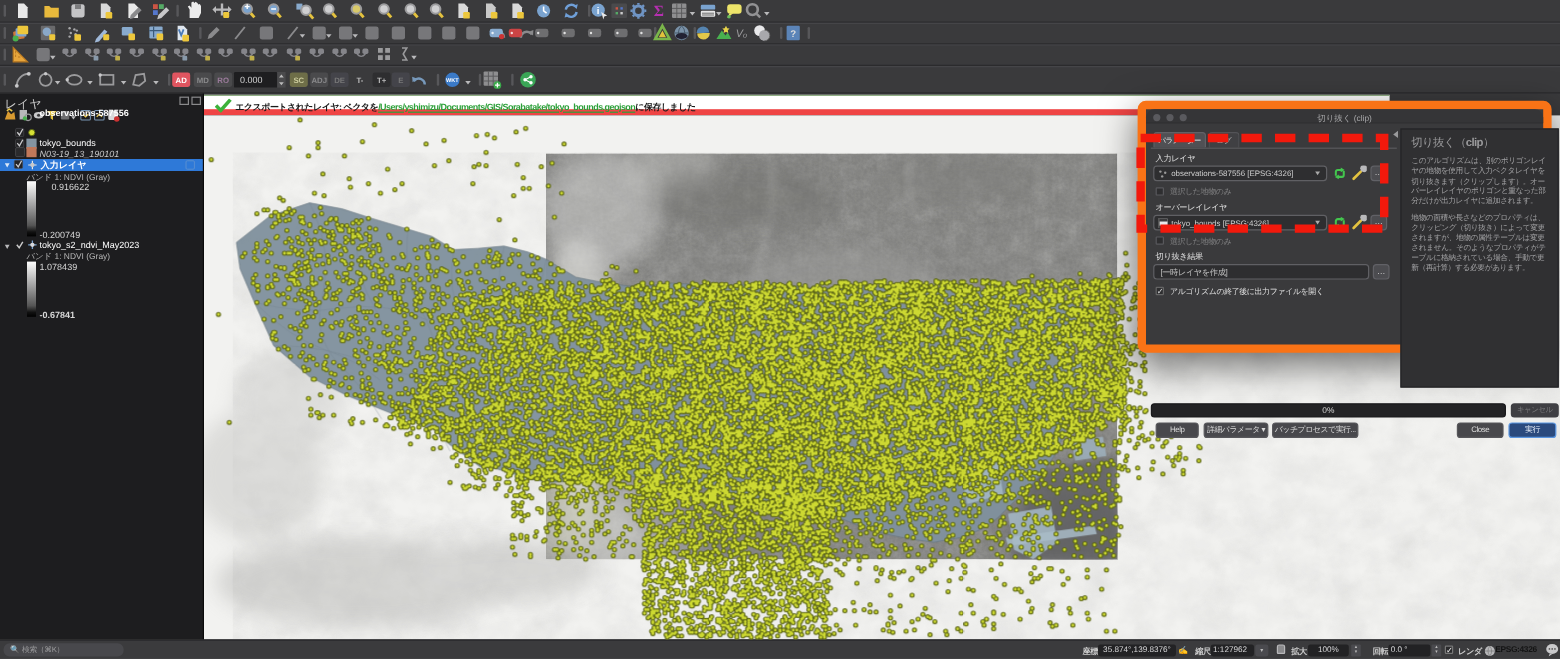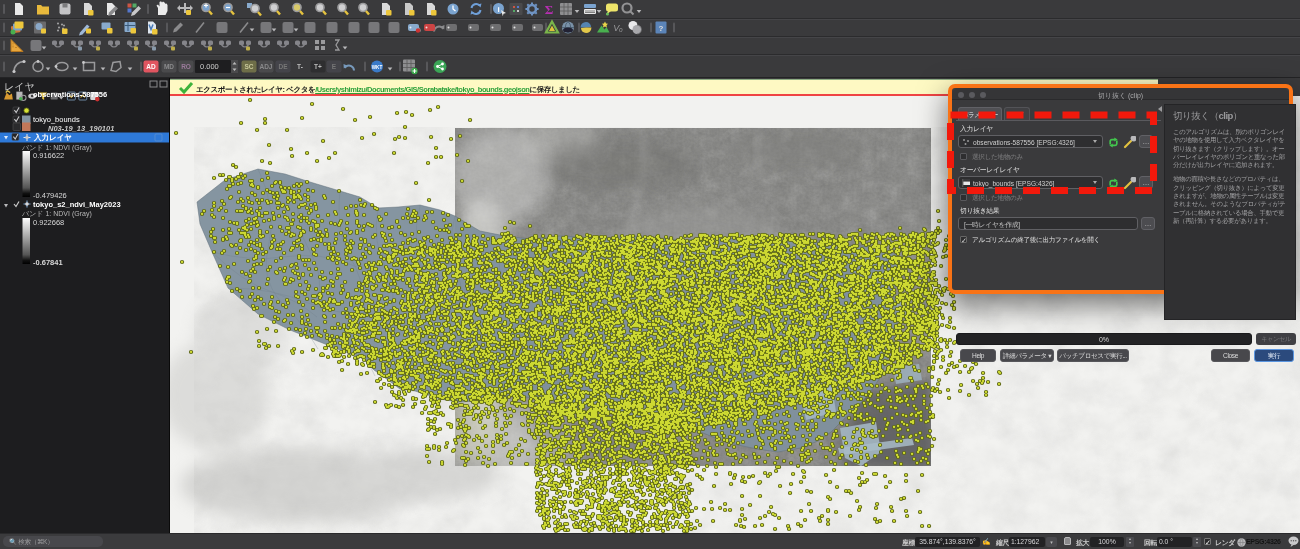--- a/index.html
+++ b/index.html
@@ -342,31 +342,31 @@
         <path d="M4 126 l4 0 -2 3.5 z" fill="#b8b8ba"></path>
         <path d="M14 126 l2 2.5 3-5" stroke="#ccc" stroke-width="1.2" fill="none"></path>
         <g stroke="#7aa3cf" stroke-width="1.1">
           <path d="M27 122.5 v7 M23.5 126 h7"></path>
         </g>
         <circle cx="27" cy="126" r="1.8" fill="#d8d8da"></circle>
         <rect x="22.5" y="140" width="7.5" height="46" fill="url(#gw)"></rect>
       </svg>
       <div style="position:absolute;left:33px;top:12px;font-size:7.5px;color:#ffffff;font-weight:700;white-space:nowrap">observations-587556</div>
       <div style="position:absolute;left:33px;top:37px;font-size:7.5px;color:#ffffff;font-weight:400;white-space:nowrap">tokyo_bounds</div>
-      <div style="position:absolute;left:48px;top:45.5px;font-size:7.5px;color:#c8c8c8;font-weight:700;white-space:nowrap;font-style:italic">N03-19_13_190101</div>
+      <div style="position:absolute;left:33px;top:45.5px;font-size:7.5px;color:#c8c8c8;font-weight:400;white-space:nowrap;font-style:italic">N03-19_13_190101</div>
       <div style="position:absolute;left:34px;top:54.5px;font-size:7.5px;color:#fff;font-weight:700;white-space:nowrap">入力レイヤ</div>
       <div style="position:absolute;left:22px;top:64.5px;font-size:7px;color:#b8b8b8;font-weight:400;white-space:nowrap">バンド 1: NDVI (Gray)</div>
-      <div style="position:absolute;left:33px;top:72.5px;font-size:7.5px;color:#d8d8d8;font-weight:400;white-space:nowrap">0.916622</div>
-      <div style="position:absolute;left:33px;top:113px;font-size:7.5px;color:#d8d8d8;font-weight:400;white-space:nowrap">-0.479426</div>
-      <div style="position:absolute;left:33px;top:121.5px;font-size:7.5px;color:#fff;font-weight:700;white-space:nowrap">tokyo_s2_ndvi_May2023</div>
+      <div style="position:absolute;left:43px;top:72.5px;font-size:7.5px;color:#d8d8d8;font-weight:400;white-space:nowrap">0.916622</div>
+      <div style="position:absolute;left:33px;top:113px;font-size:7.5px;color:#d8d8d8;font-weight:400;white-space:nowrap">-0.200749</div>
+      <div style="position:absolute;left:33px;top:121.5px;font-size:7.5px;color:#fff;font-weight:400;white-space:nowrap">tokyo_s2_ndvi_May2023</div>
       <div style="position:absolute;left:22px;top:131px;font-size:7px;color:#b8b8b8;font-weight:400;white-space:nowrap">バンド 1: NDVI (Gray)</div>
-      <div style="position:absolute;left:33px;top:139.5px;font-size:7.5px;color:#d8d8d8;font-weight:400;white-space:nowrap">0.922668</div>
+      <div style="position:absolute;left:33px;top:139.5px;font-size:7.5px;color:#d8d8d8;font-weight:400;white-space:nowrap">1.078439</div>
       <div style="position:absolute;left:33px;top:180px;font-size:7.5px;color:#d8d8d8;font-weight:700;white-space:nowrap">-0.67841</div>
     </div>
-<div style="position:absolute;left:170px;top:79px;width:988px;height:17px;background:#fef9c3;border-top:1px solid #8fae84;border-bottom:2px solid #ef4444">
+<div style="position:absolute;left:170px;top:79px;width:988px;height:17px;background:#ffffff;border-top:1px solid #8fae84;border-bottom:5px solid #ef4444">
       <svg width="15" height="12" style="position:absolute;left:9px;top:2px">
         <path d="M1 6 L5 10 L13 1" stroke="#3db23b" stroke-width="3" fill="none"></path>
       </svg>
       <span style="position:absolute;left:26px;top:4.5px;font-size:7.5px;font-weight:bold;color:#1a1a1a;white-space:nowrap;letter-spacing:-.45px">エクスポートされたレイヤ: ベクタを<span style="color:#2da03a;text-decoration:underline">/Users/yshimizu/Documents/GIS/Sorabatake/tokyo_bounds.geojson</span>に保存しました</span>
     </div>
 <svg width="1130" height="437" viewBox="170 96 1130 437" style="position:absolute;left:170px;top:96px">
       <defs>
 <filter id="ln" x="0" y="0" width="100%" height="100%">
  <feTurbulence type="fractalNoise" baseFrequency="0.05 0.06" numOctaves="3" seed="7"></feTurbulence>
  <feColorMatrix type="matrix" values="0 0 0 0 0.45,0 0 0 0 0.45,0 0 0 0 0.44,0 0 0 0.9 -0.25"></feColorMatrix>
@@ -455,21 +455,21 @@
         <path d="M870,247 q-5 35 2 62 q6 28 0 55"></path>
       </g>
       <path d="M800,390 l32,-4 4,26 -30,8 z" fill="#a3b6c2" opacity=".9"></path>
       <path d="M840,428 l36,-6 5,30 -20,14 -16,-8 z" fill="#a3b6c2" opacity=".9"></path>
       <path d="M895,295 l8,-2 3,22 -9,2 z" fill="#93a5b2" opacity=".9"></path>
       <path d="M838,448 l74,-10 2,7 -74,10 z" fill="#a9bcc8" opacity=".85"></path>
       <path d="M893,368 l26,-4 3,16 -26,4 z" fill="#9fb3c0" opacity=".8"></path>
       <use href="#dots" fill="none" stroke="#5d6716" stroke-width="4.2" stroke-linecap="round"></use>
       <use href="#dots" fill="none" stroke="#cdd932" stroke-width="2.3" stroke-linecap="round"></use>
     </svg>
-<div style="position:absolute;left:948px;top:84px;width:345px;height:210px;background:#3a3a3c;border-radius:7px;box-shadow:0 10px 30px rgba(0,0,0,.55);border:4px solid #f97316">
+<div style="position:absolute;left:948px;top:84px;width:345px;height:210px;background:#3a3a3c;border-radius:7px;box-shadow:0 10px 30px rgba(0,0,0,.55);border:7px solid #f97316">
       <div style="position:absolute;left:0;top:0;width:100%;height:12px;background:#353537;border-radius:7px 7px 0 0;border-bottom:1px solid #2a2a2c"></div>
       <div style="position:absolute;left:6px;top:3.5px;width:6px;height:6px;border-radius:50%;background:#5a5a5e"></div>
       <div style="position:absolute;left:17px;top:3.5px;width:6px;height:6px;border-radius:50%;background:#5a5a5e"></div>
       <div style="position:absolute;left:28px;top:3.5px;width:6px;height:6px;border-radius:50%;background:#5a5a5e"></div>
       <div style="position:absolute;left:0;top:2.5px;width:100%;text-align:center;font-size:7px;color:#a8a8aa">切り抜く (clip)</div>
       <div style="position:absolute;left:6px;top:19px;width:44px;height:13px;background:#505054;border:1px solid #616166;border-bottom:none;border-radius:3px 3px 0 0;font-size:6.3px;color:#eee;text-align:center;line-height:13px;letter-spacing:-.5px">パラメーター</div>
       <div style="position:absolute;left:52px;top:19px;width:26px;height:13px;background:#404043;border:1px solid #535357;border-bottom:none;border-radius:3px 3px 0 0;font-size:6.3px;color:#bbb;text-align:center;line-height:13px">ログ</div>
       <div style="position:absolute;left:4px;top:32px;width:205px;height:0;border-top:1px solid #5a5a5e"></div>
       <div style="position:absolute;left:8px;top:36px;font-size:6.8px;color:#e2e2e2;white-space:nowrap;letter-spacing:-.3px">入力レイヤ</div>
       <div style="position:absolute;left:6px;top:47px;width:145px;height:13px;background:#2e2e30;border:1px solid #606064;border-radius:3px"></div>

